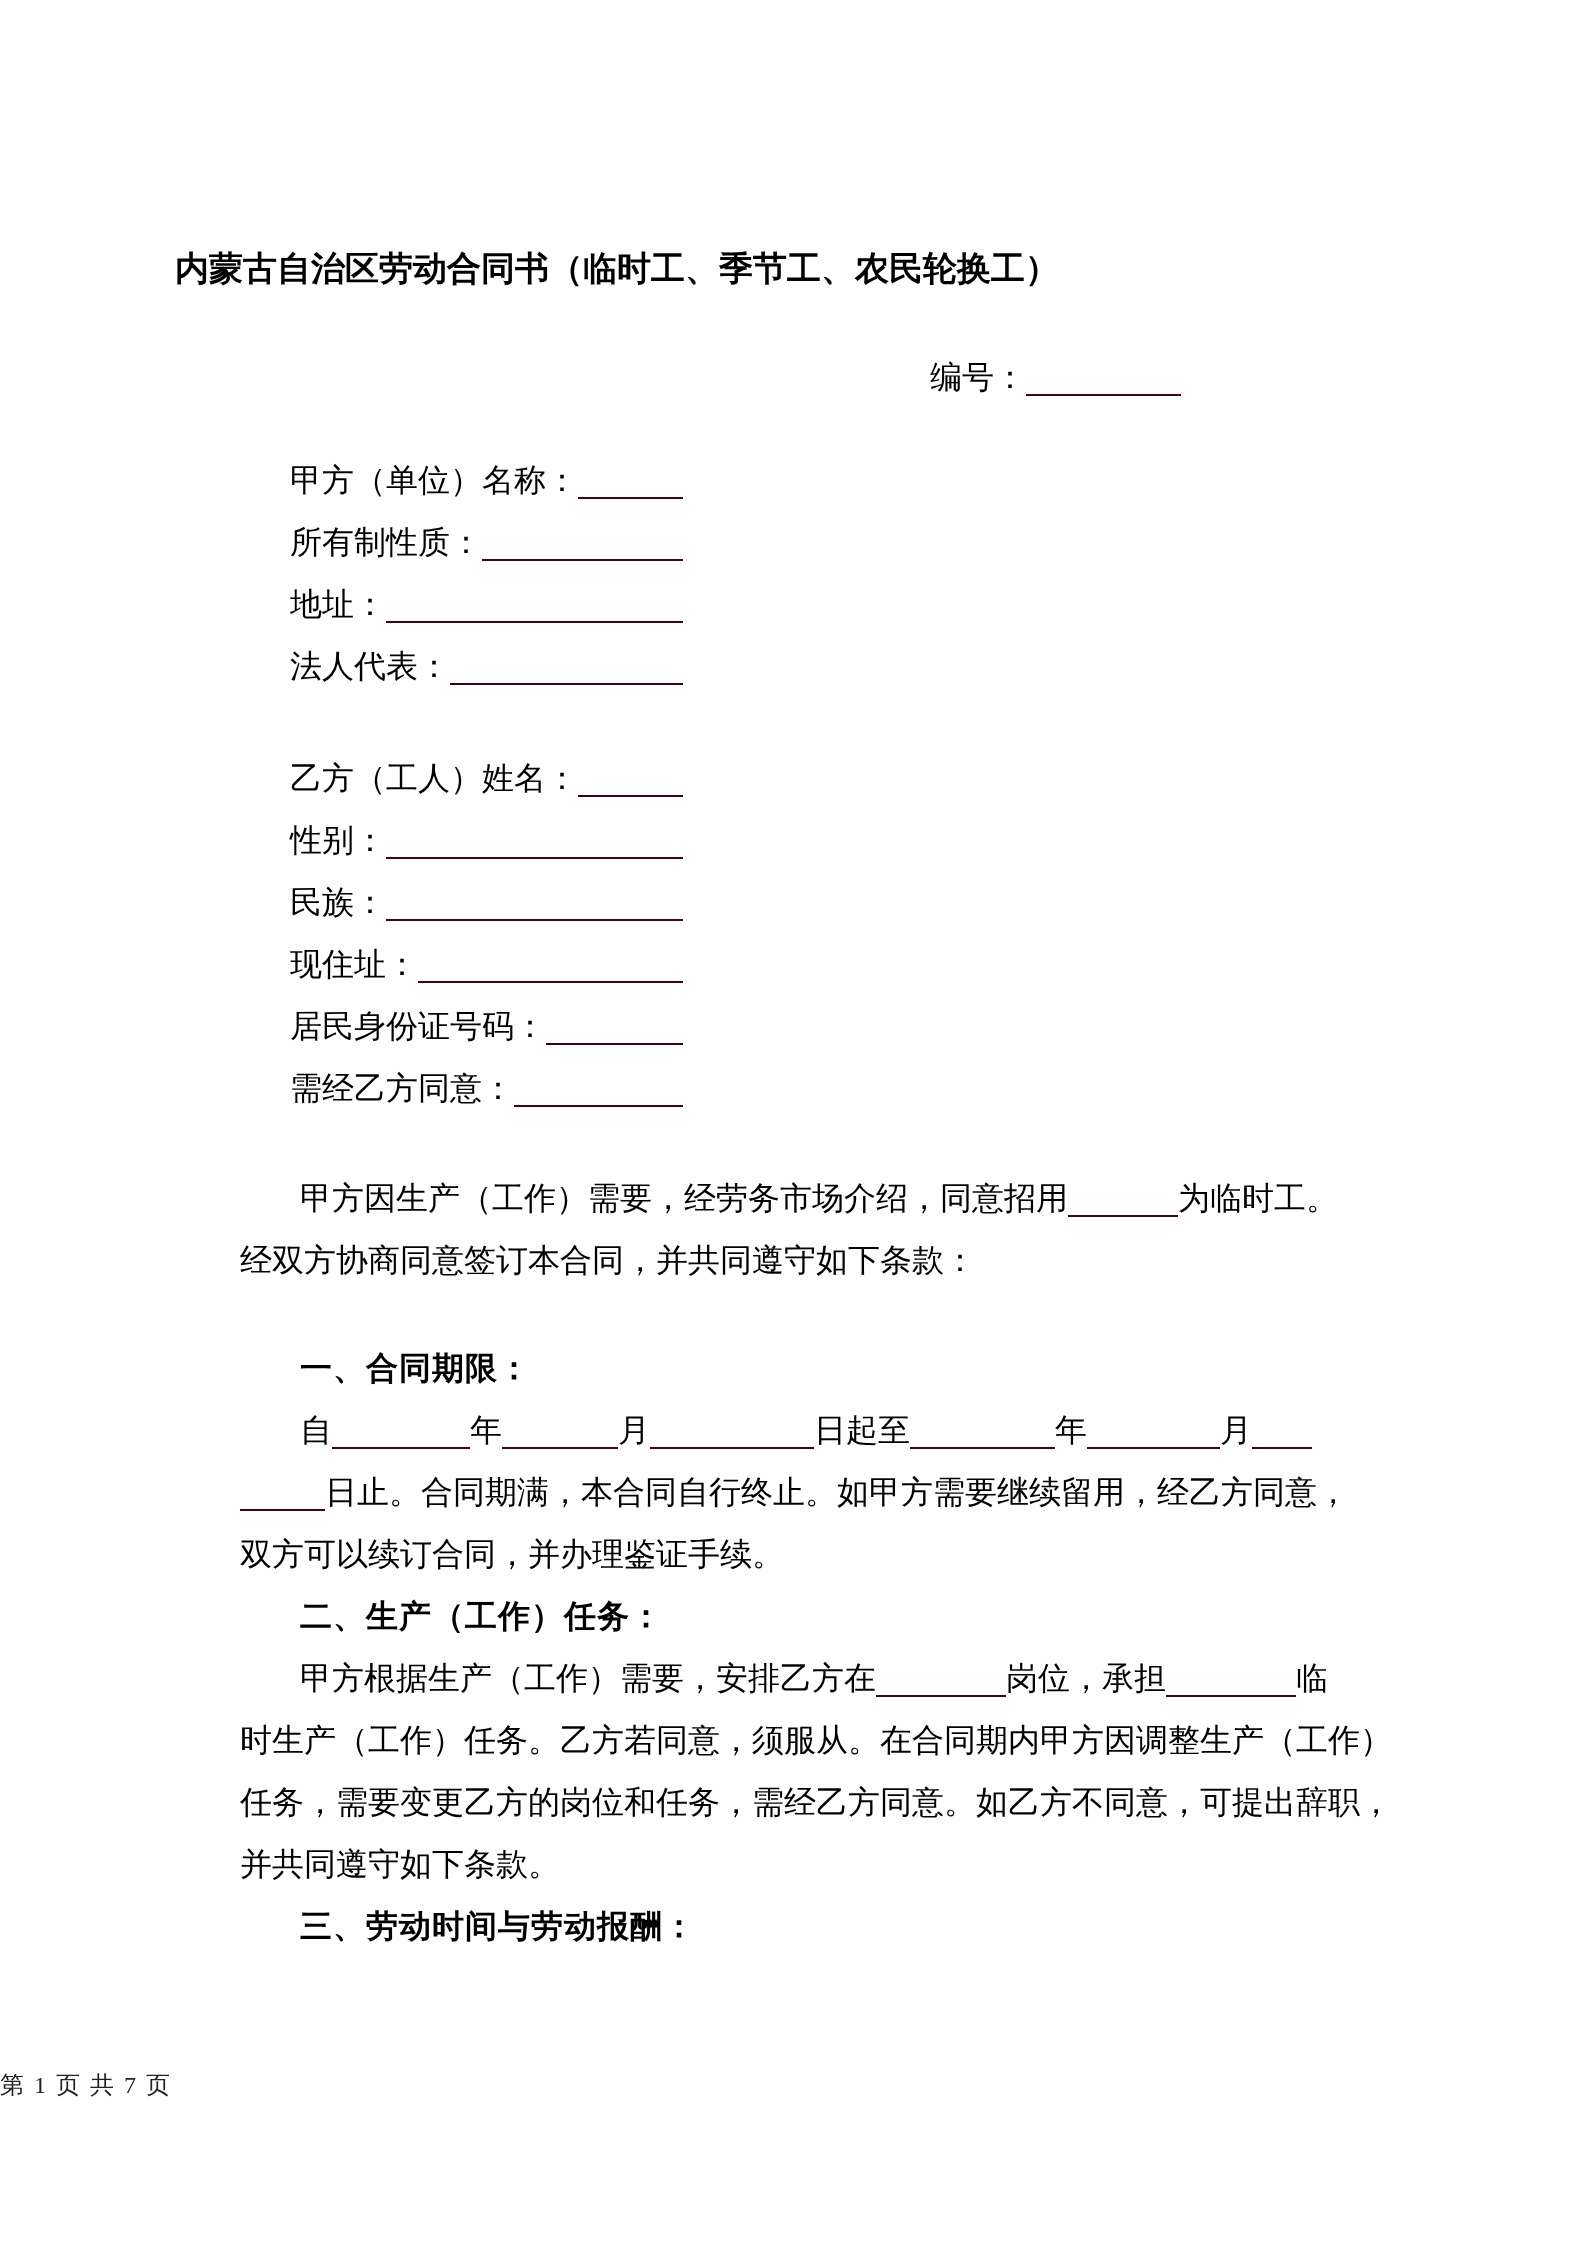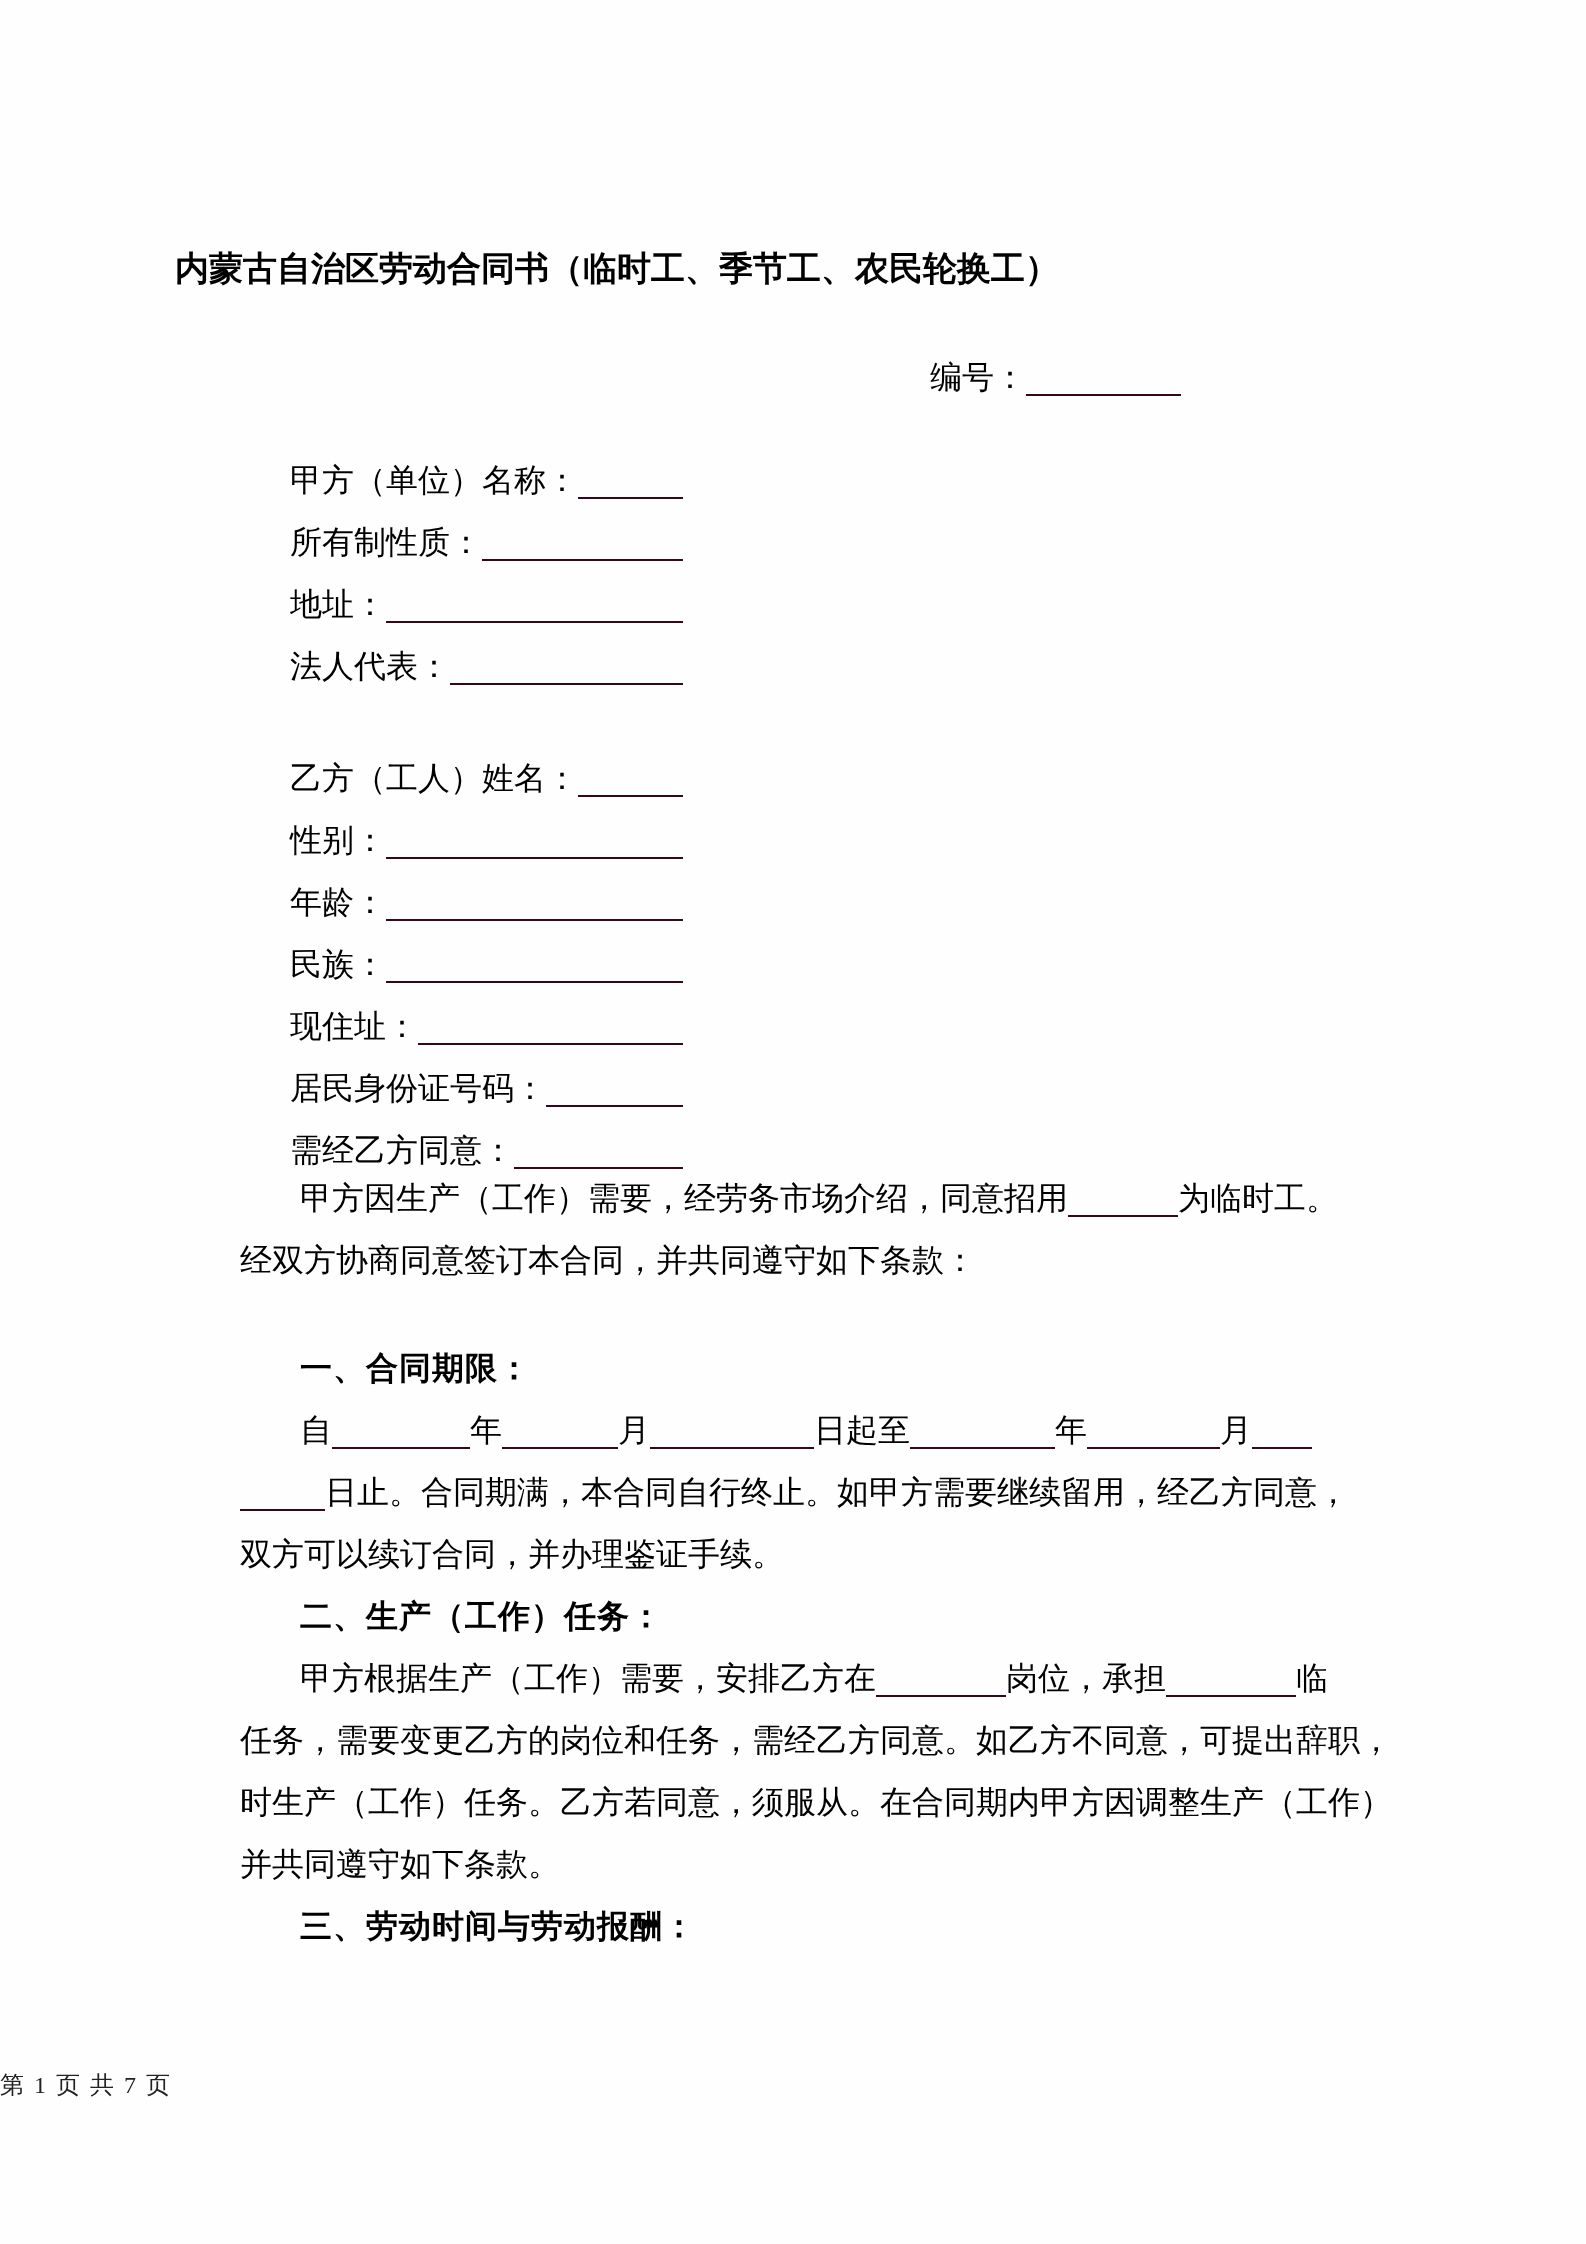--- a/index.html
+++ b/index.html
@@ -84,24 +84,20 @@
   <div class="fields fields-b" id="fields-b">
       <div class="row">
         <span class="lbl">乙方（工人）姓名：</span>
         <span class="bk2"></span>
       </div>
       <div class="row">
         <span class="lbl">性别：</span>
         <span class="bk2"></span>
       </div>
       <div class="row">
-        <span class="lbl">年龄：</span>
-        <span class="bk2"></span>
-      </div>
-      <div class="row">
         <span class="lbl">民族：</span>
         <span class="bk2"></span>
       </div>
       <div class="row">
         <span class="lbl">现住址：</span>
         <span class="bk2"></span>
       </div>
       <div class="row">
         <span class="lbl">居民身份证号码：</span>
         <span class="bk2"></span>
@@ -114,22 +110,22 @@
 
   <div class="body" id="body-lines">
       <div class="line indent"><span>甲方因生产（工作）需要，经劳务市场介绍，同意招用</span><span class="bk" style="width: 110px;"></span><span>为临时工。</span></div>
       <div class="line"><span>经双方协商同意签订本合同，并共同遵守如下条款：</span></div>
       <div class="line indent bold" style="margin-top: 46px;"><span>一、合同期限：</span></div>
       <div class="line indent"><span>自</span><span class="bk" style="width: 138px;"></span><span>年</span><span class="bk" style="width: 116px;"></span><span>月</span><span class="bk" style="width: 164px;"></span><span>日起至</span><span class="bk" style="width: 145px;"></span><span>年</span><span class="bk" style="width: 133px;"></span><span>月</span><span class="bk" style="width: 60px;"></span></div>
       <div class="line"><span class="bk" style="width: 85px;"></span><span>日止。合同期满，本合同自行终止。如甲方需要继续留用，经乙方同意，</span></div>
       <div class="line"><span>双方可以续订合同，并办理鉴证手续。</span></div>
       <div class="line indent bold"><span>二、生产（工作）任务：</span></div>
       <div class="line indent"><span>甲方根据生产（工作）需要，安排乙方在</span><span class="bk" style="width: 130px;"></span><span>岗位，承担</span><span class="bk" style="width: 130px;"></span><span>临</span></div>
+      <div class="line"><span>时生产（工作）任务。乙方若同意，须服从。在合同期内甲方因调整生产（工作）</span></div>
       <div class="line"><span>任务，需要变更乙方的岗位和任务，需经乙方同意。如乙方不同意，可提出辞职，</span></div>
-      <div class="line"><span>时生产（工作）任务。乙方若同意，须服从。在合同期内甲方因调整生产（工作）</span></div>
       <div class="line"><span>并共同遵守如下条款。</span></div>
       <div class="line indent bold"><span>三、劳动时间与劳动报酬：</span></div>
     </div>
 
   <div class="footer">
     <span>第 1 页 共 7 页</span>
   </div>
 
 </div>
 

